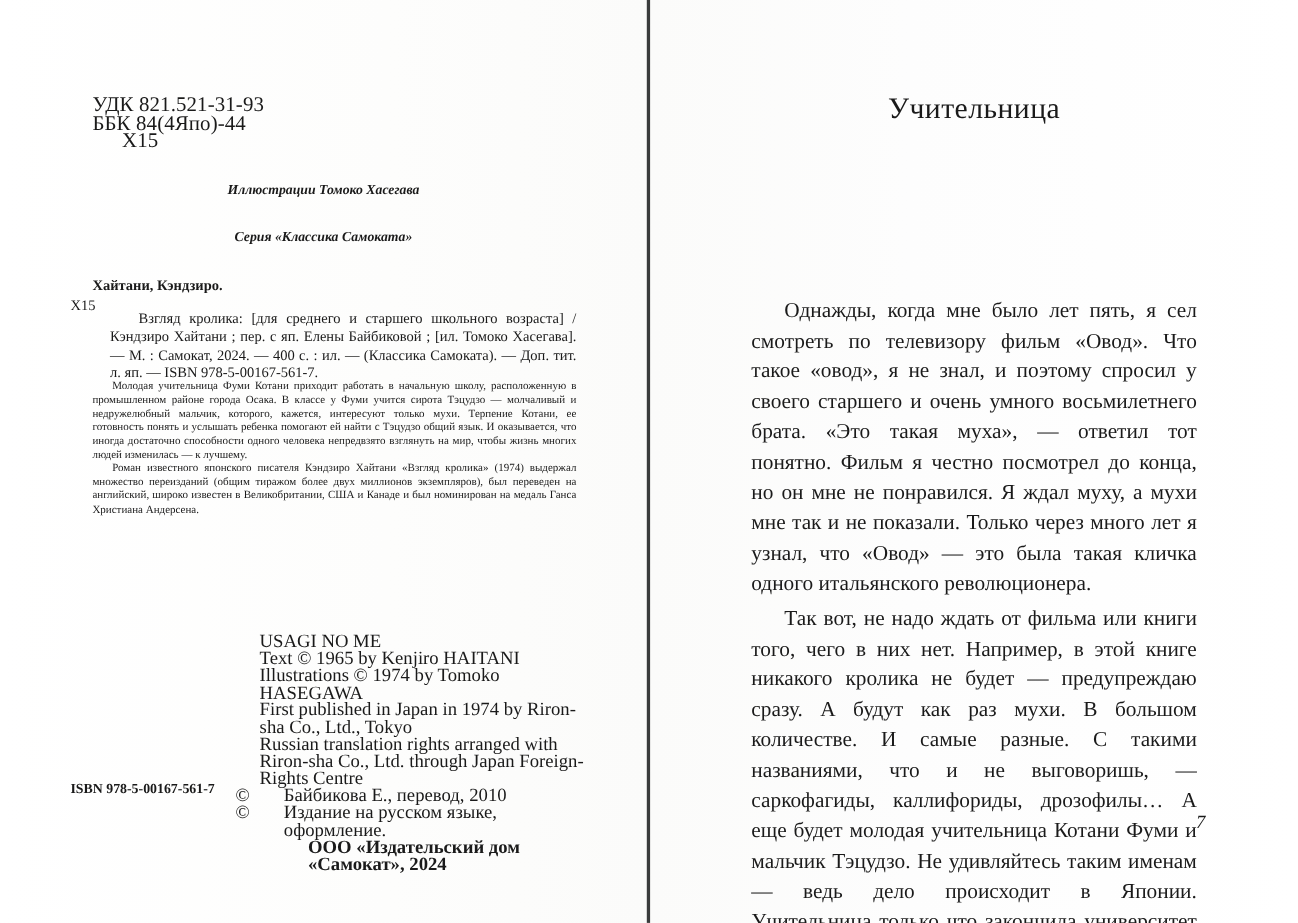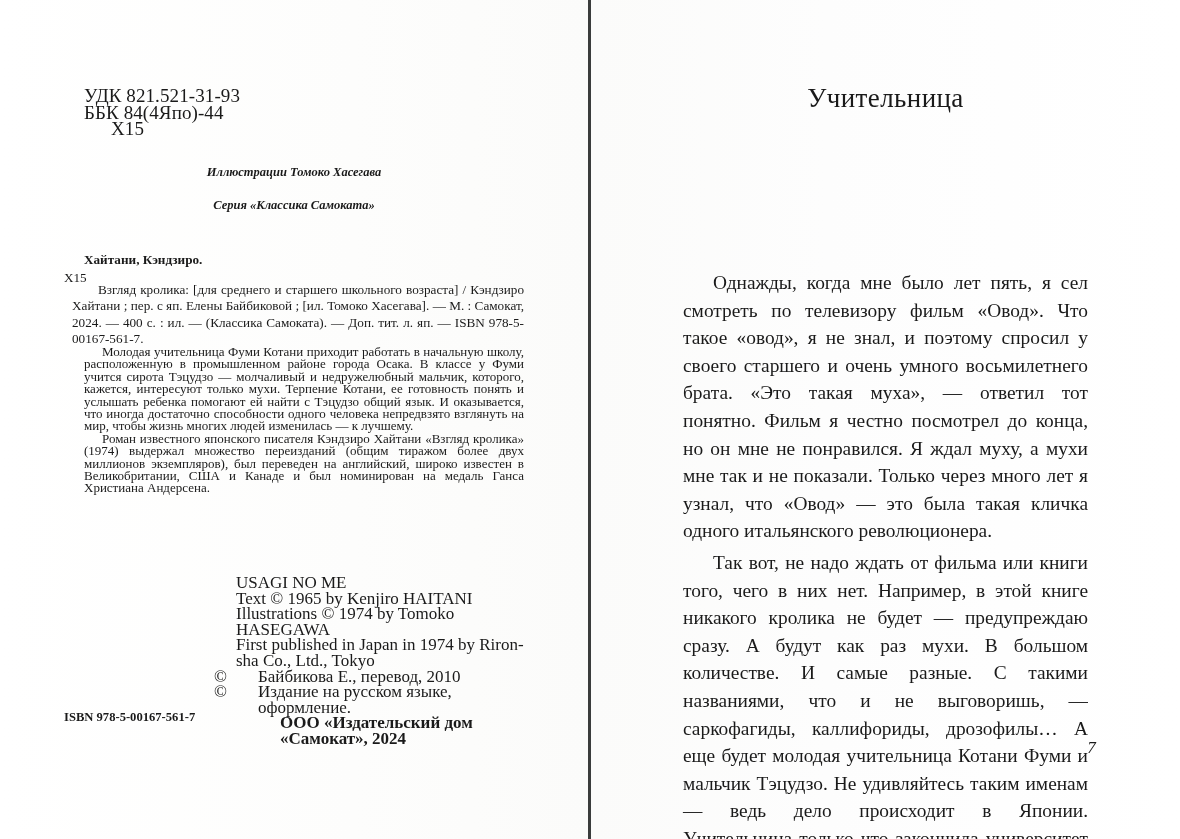--- a/index.html
+++ b/index.html
@@ -62,54 +62,54 @@
   .credits {
     position: absolute;
     left: 84px;
     top: 165px;
     width: 420px;
     text-align: center;
     font-style: italic;
     font-weight: bold;
     font-size: 12.5px;
   }
-  .credits .c2 { margin-top: 18px; font-style: italic; }
+  .credits .c2 { margin-top: 28px; font-style: italic; }
 
   .bib {
     position: absolute;
     left: 64px;
     top: 252px;
     width: 460px;
     font-size: 13.2px;
     line-height: 16.6px;
   }
   .bib-author {
     font-weight: bold;
     margin-left: 20px;
     margin-bottom: 13px;
   }
   .bib-body {
     position: relative;
-    margin-left: 8px;
+    margin-left: 36px;
     text-align: justify;
   }
   .bib-mark {
     position: absolute;
     left: 0px;
     top: 18px;
     font-size: 13.2px;
   }
   .bib-body .first-line { text-indent: 26px; }
 
   .annot {
     position: absolute;
     left: 84px;
     top: 346px;
     width: 440px;
-    font-size: 13px;
+    font-size: 10px;
     line-height: 12.4px;
     text-align: justify;
   }
   .annot p { margin: 0; text-indent: 18px; }
 
   .eng-block {
     position: absolute;
     left: 236px;
     top: 575px;
     width: 300px;
@@ -212,20 +212,21 @@
     <div class="annot">
       <p>Молодая учительница Фуми Котани приходит работать в начальную школу, расположенную в промышленном районе города Осака. В классе у Фуми учится сирота Тэцудзо — молчаливый и недружелюбный мальчик, которого, кажется, интересуют только мухи. Терпение Котани, ее готовность понять и услышать ребенка помогают ей найти с Тэцудзо общий язык. И оказывается, что иногда достаточно способности одного человека непредвзято взглянуть на мир, чтобы жизнь многих людей изменилась — к лучшему.</p>
       <p>Роман известного японского писателя Кэндзиро Хайтани «Взгляд кролика» (1974) выдержал множество переизданий (общим тиражом более двух миллионов экземпляров), был переведен на английский, широко известен в Великобритании, США и Канаде и был номинирован на медаль Ганса Христиана Андерсена.</p>
     </div>
 
     <div class="eng-block">
       <div>USAGI NO ME</div>
       <div>Text © 1965 by Kenjiro HAITANI</div>
       <div>Illustrations © 1974 by Tomoko HASEGAWA</div>
       <div>First published in Japan in 1974 by Riron-sha Co., Ltd., Tokyo</div>
+      <div>Russian translation rights arranged with Riron-sha Co., Ltd. through Japan Foreign-Rights Centre</div>
       <div class="copyline">
         <span class="csym">©</span><span>Байбикова Е., перевод, 2010</span>
       </div>
       <div class="copyline">
         <span class="csym">©</span><span>Издание на русском языке, оформление.</span>
         <span class="contd">ООО «Издательский дом «Самокат», 2024</span>
       </div>
     </div>
 
     <div class="isbn">ISBN 978-5-00167-561-7</div>

